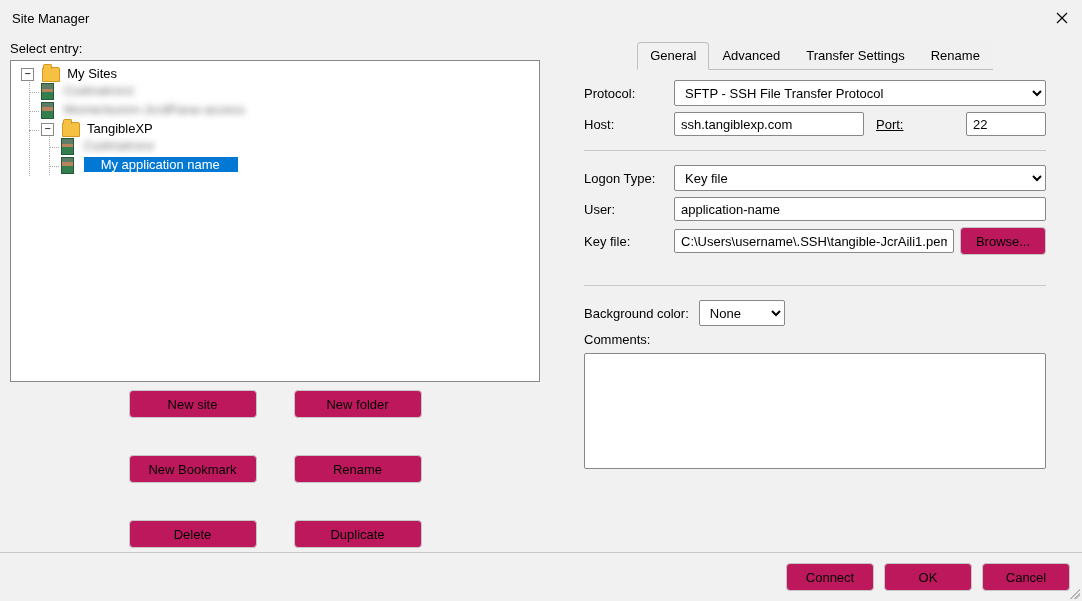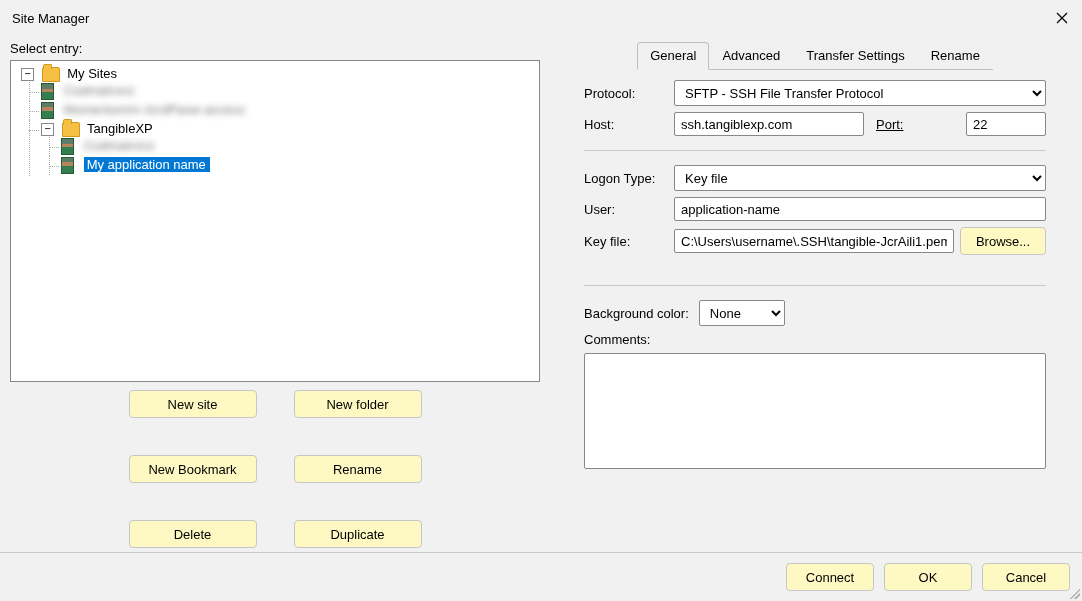--- a/index.html
+++ b/index.html
@@ -121,36 +121,36 @@
     margin-right:6px;
   }
   .blur {
     filter: blur(3px);
     color:#777;
     user-select:none;
   }
   .sel {
     background:#0078d4;
     color:#fff;
-    padding:0 3px;
+    padding:0 17px;
     display:inline-block;
     min-width:120px;
   }
   .btn-grid {
     margin-top:8px;
     display:grid;
     grid-template-columns: 128px 128px;
     column-gap:10px;
     row-gap:6px;
     justify-content:center;
     gap:37px;
   }
   button.win {
     height:28px;
-    background:#fef9c3;
+    background:#be185d;
     border:1px solid #c6c6c6;
     border-radius:4px;
     font-size:13px;
     font-family:inherit;
     padding:0 1px;
     cursor:pointer;
   }
   .right-col {
     flex:1;
     display:flex;

